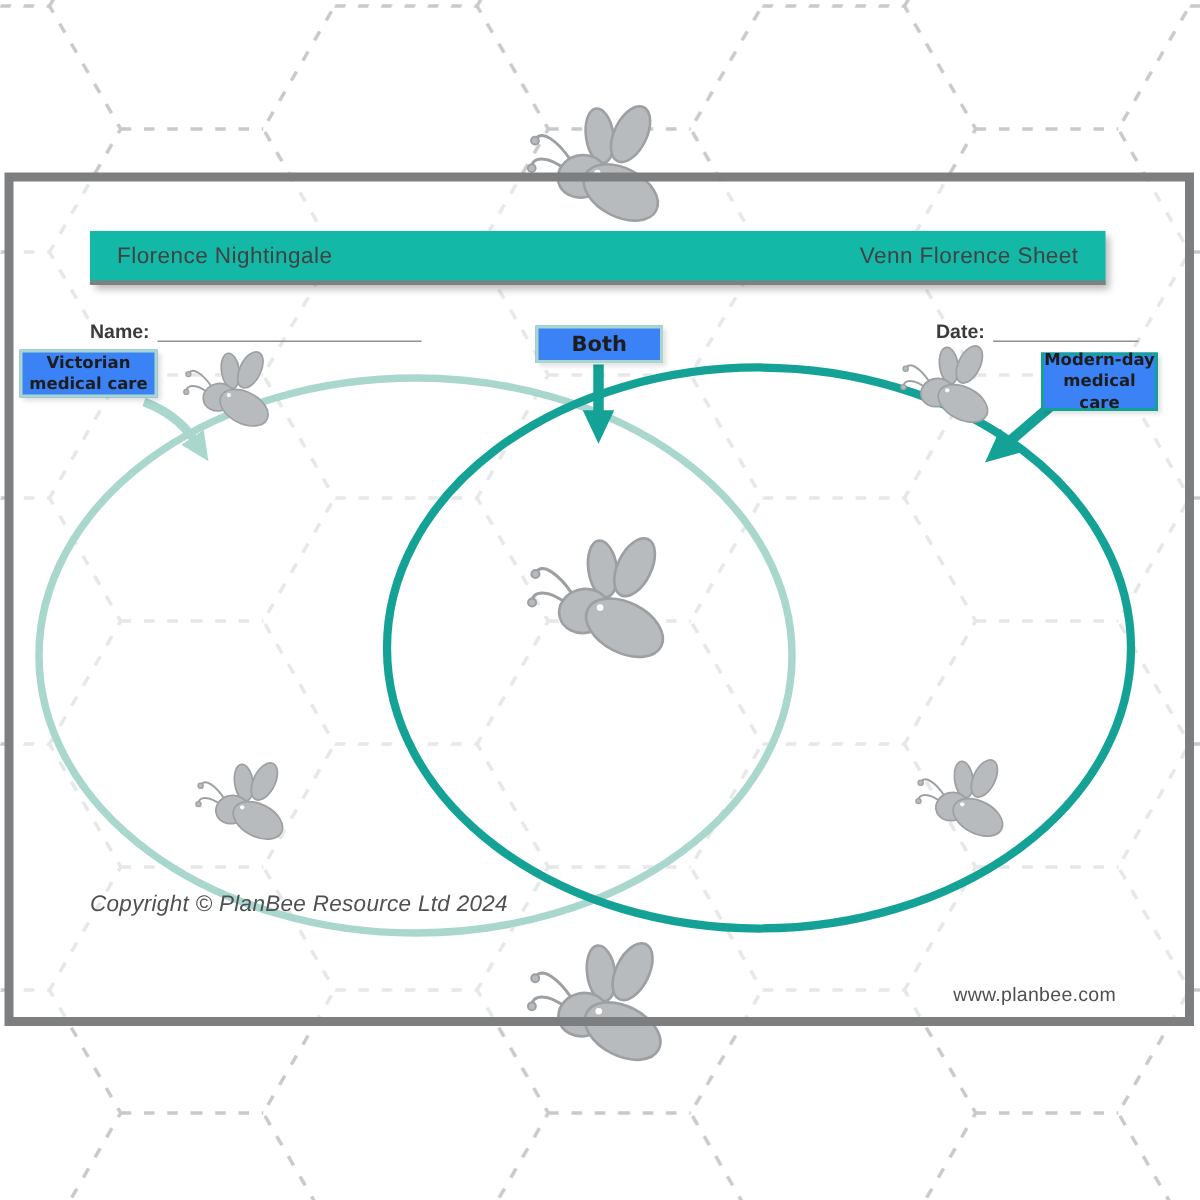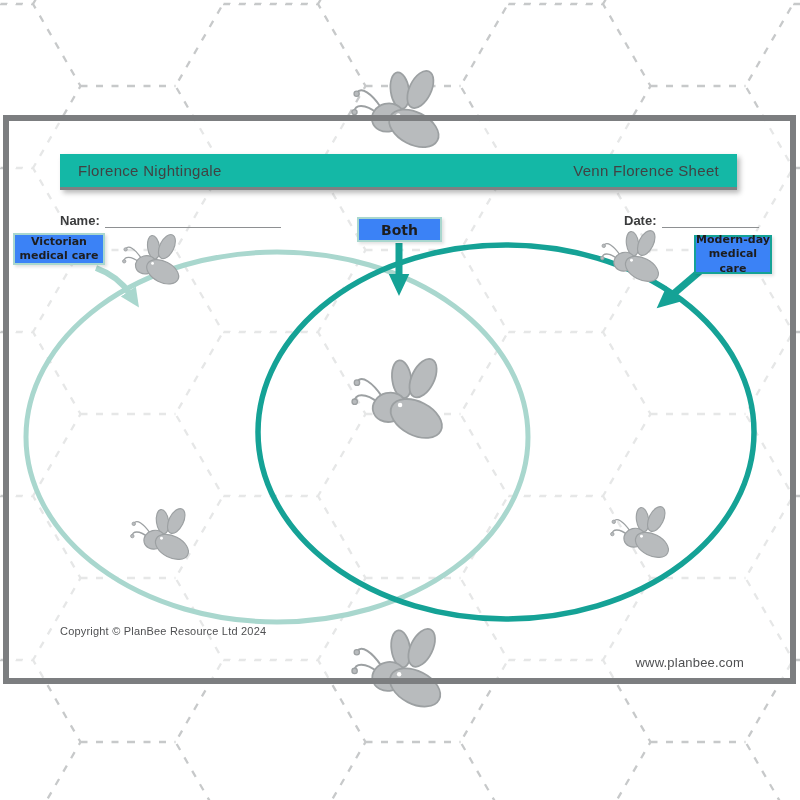--- a/index.html
+++ b/index.html
@@ -40,21 +40,21 @@
     display:flex;flex-direction:column;justify-content:center;align-items:center;
     text-align:center;font-family:"DejaVu Sans", sans-serif;
     font-weight:bold;color:#1d1d1e;
     box-shadow:2px 2px 3px rgba(0,0,0,0.12);
   }
   #label-victorian{left:13px;top:233px;width:92px;height:32px;border:2px solid #a9d7ce;font-size:11px;line-height:1.3;}
   #label-both{left:357px;top:217px;width:85px;height:25px;border:2px solid #a9d7ce;font-size:14px;line-height:1;}
   #label-modern{left:694px;top:235px;width:78px;height:39px;border:2.5px solid #15a296;font-size:11px;line-height:1.3;}
 
   
-  #copyright{left:60px;top:625px;font-size:11px;color:#4f5052;letter-spacing:0.2px;}
+  #copyright{left:60px;top:594px;font-size:15px;color:#4f5052;letter-spacing:0.2px;font-style:italic;}
   #website{right:56px;top:628px;font-size:13px;color:#4f5052;letter-spacing:0.2px;margin-top:27px;}
 
   
   .hexline{fill:none;stroke:#c7c9ca;stroke-width:2.3;stroke-dasharray:7 8.5;}
   .page-fill{fill:rgba(255,255,255,0.55);}
   .frame{fill:none;stroke:#7c7e80;stroke-width:6;}
   .circle-light{fill:none;stroke:#a9d7ce;stroke-width:5;}
   .circle-dark{fill:none;stroke:#15a296;stroke-width:5.5;}
   .arrow-light{fill:none;stroke:#a9d7ce;stroke-width:6;}
   .arrow-dark{fill:none;stroke:#15a296;stroke-width:7;}

